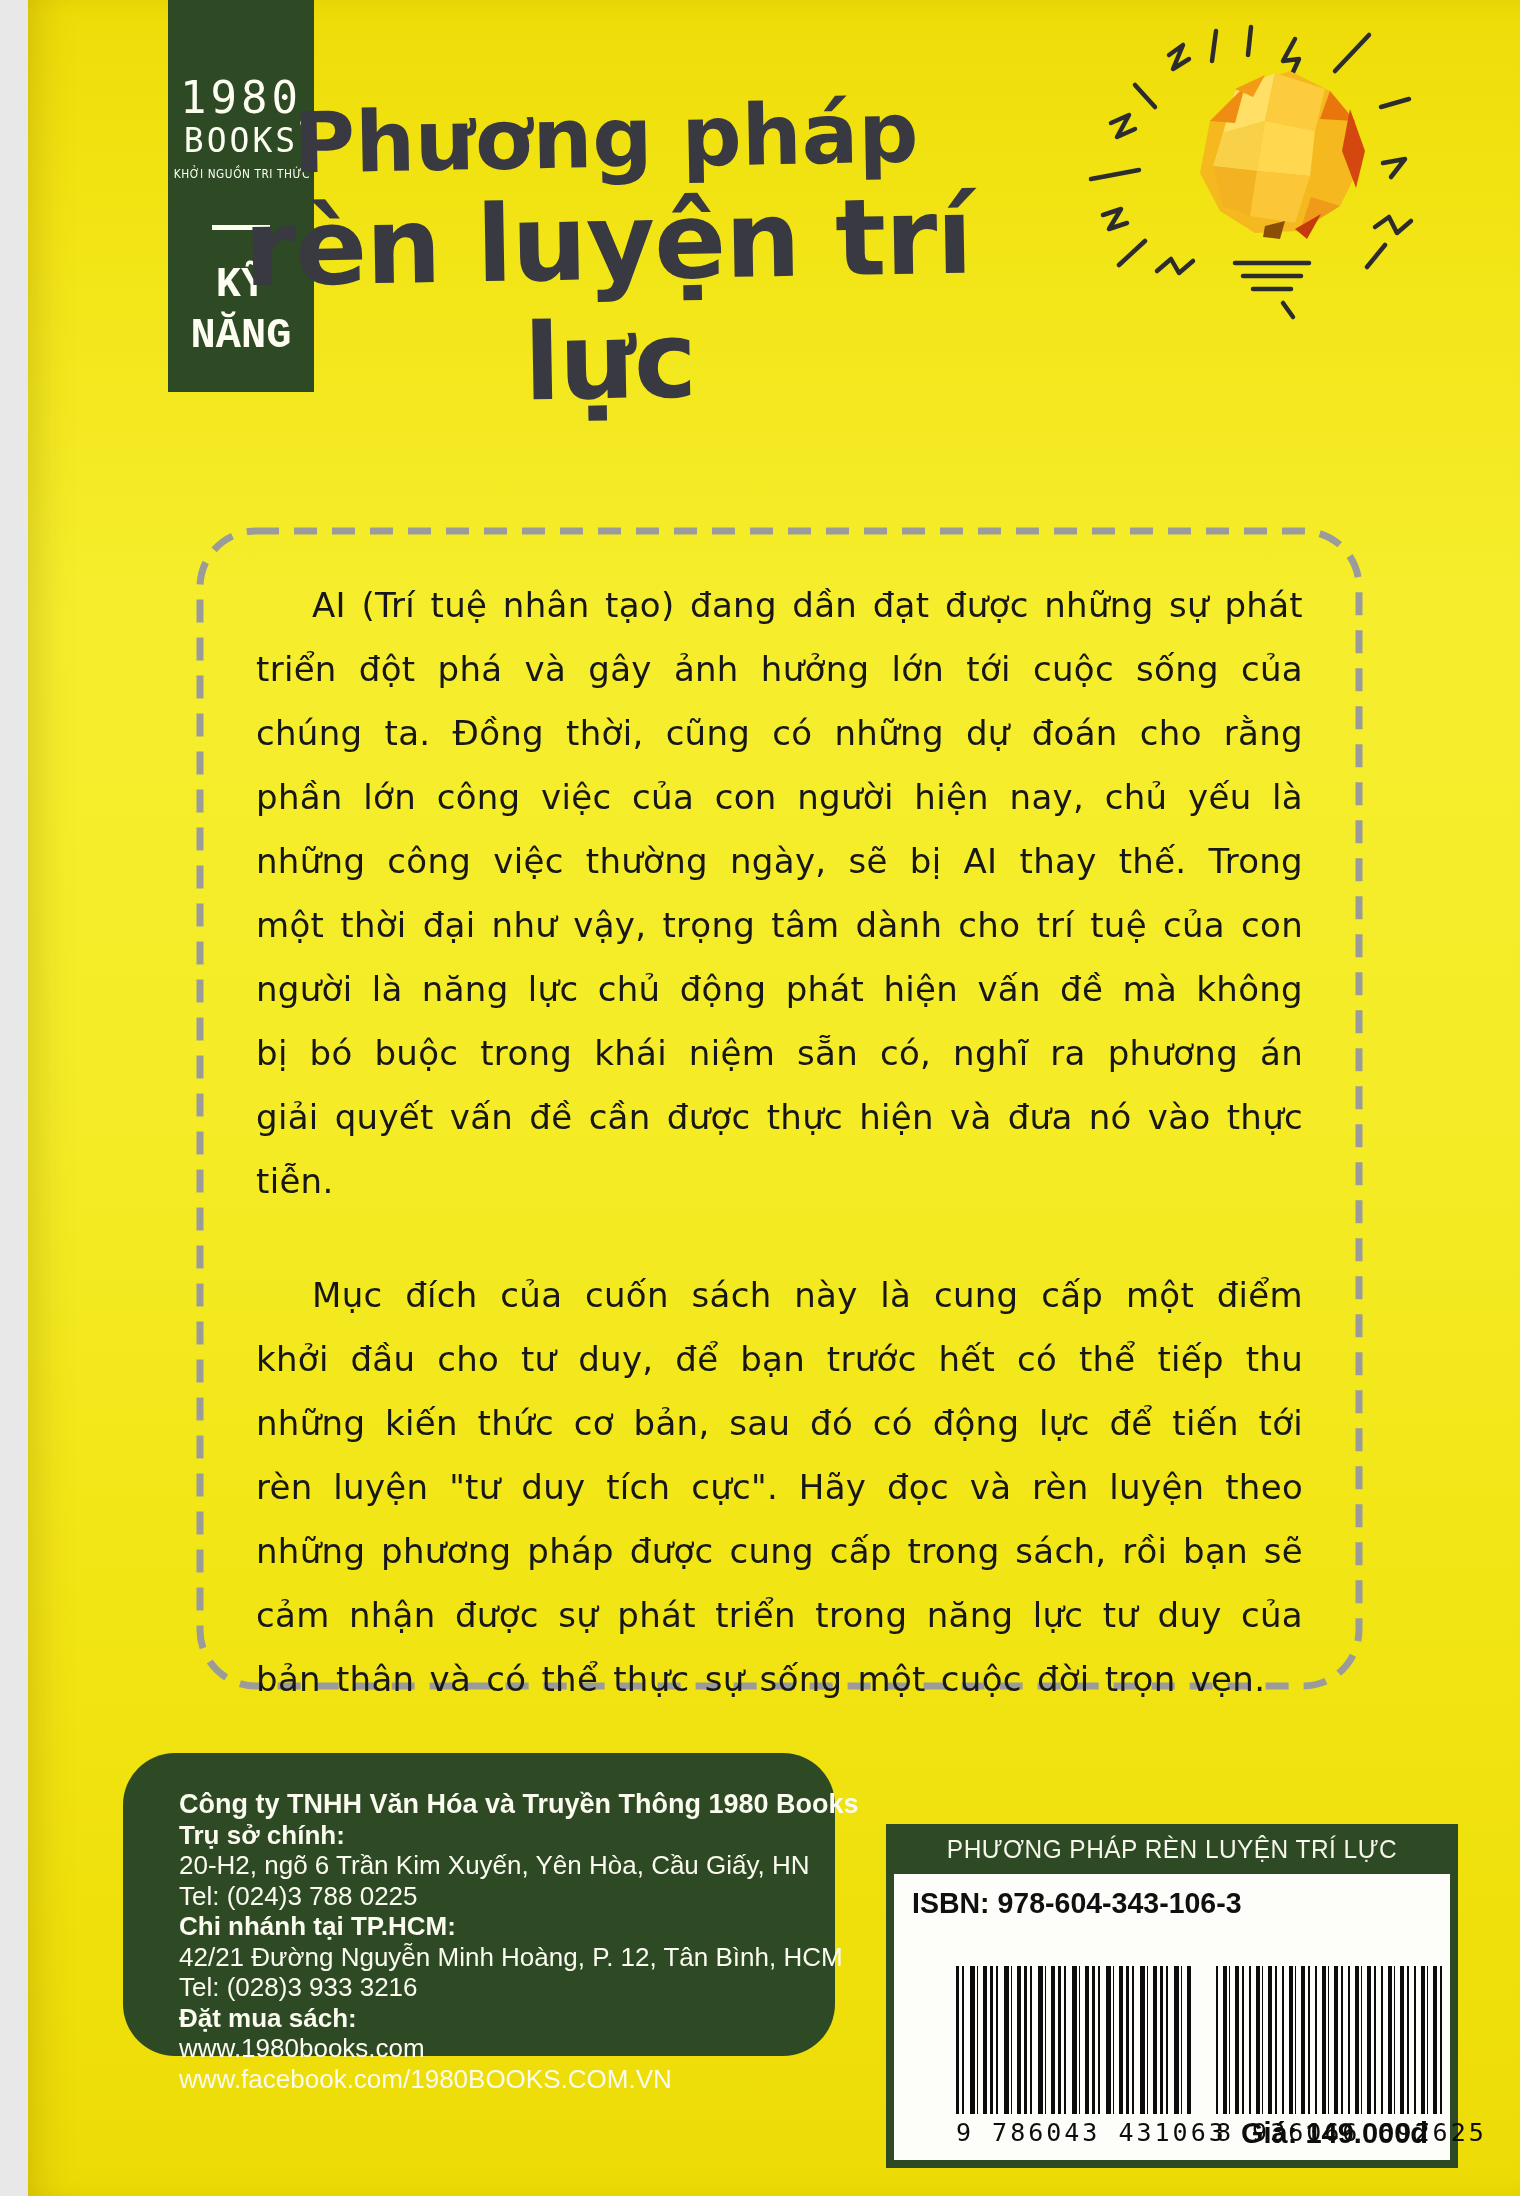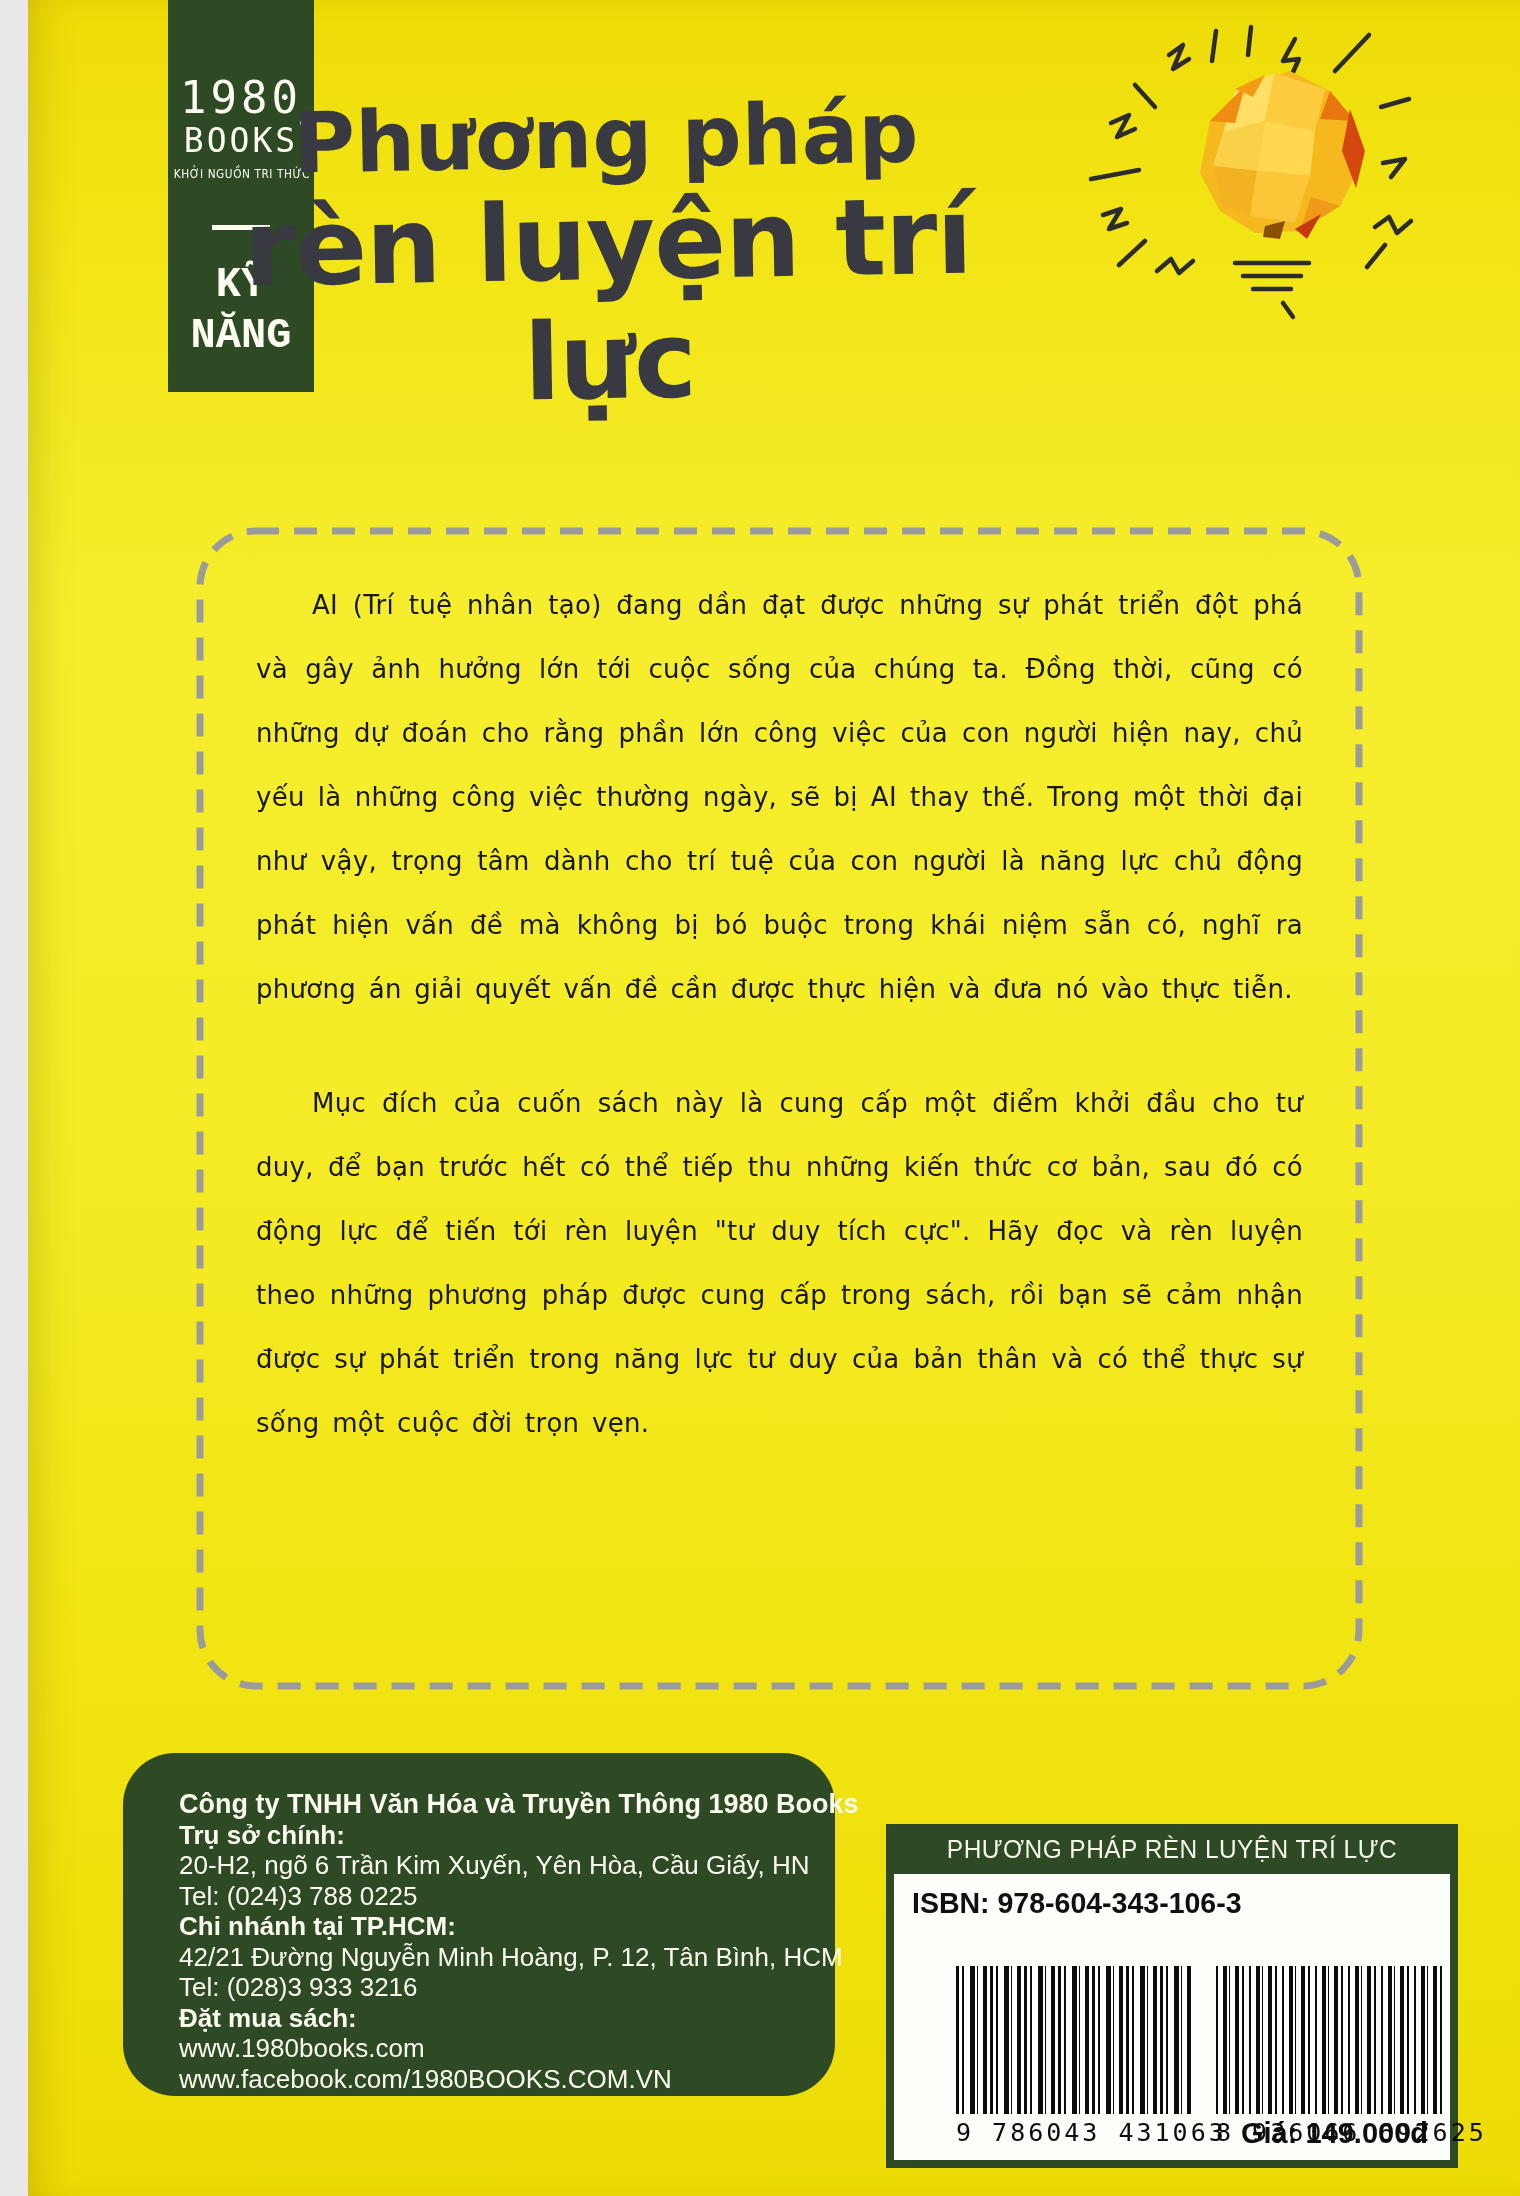--- a/index.html
+++ b/index.html
@@ -26,27 +26,27 @@
   .title-line1{font-size:84px;font-weight:800;letter-spacing:0;line-height:1.1;}
   .title-line2{font-size:106px;font-weight:800;letter-spacing:-1px;line-height:1.12;}
   
   .idea-icon{position:absolute;left:1055px;top:15px;width:350px;height:310px;}
   
   .blurb-box{position:absolute;left:168px;top:527px;width:1167px;height:1163px;}
   .blurb-border{position:absolute;left:0;top:0;width:100%;height:100%;}
   .blurb-text{
     position:absolute;left:0;top:0;width:100%;height:100%;box-sizing:border-box;
     padding:46px 60px 0 60px;color:#171717;
-    font-size:26px;line-height:64px;text-align:justify;word-spacing:4px;letter-spacing:.3px;
+    font-size:34px;line-height:64px;text-align:justify;word-spacing:4px;letter-spacing:.3px;
   }
   .blurb-text p{margin:0;text-indent:56px;}
   .blurb-text p + p{margin-top:50px;}
   
   .publisher-box{
-    position:absolute;left:95px;top:1753px;width:712px;height:343px;background:#2d4a24;border-radius:52px;
+    position:absolute;left:95px;top:1753px;width:712px;height:303px;background:#2d4a24;border-radius:52px;
     box-sizing:border-box;padding:36px 20px 0 56px;color:#fbfbef;
     font-family:"Liberation Sans",sans-serif;font-size:26px;line-height:30.5px;white-space:nowrap;
   }
   .pub-line.bold{font-weight:bold;}
   .pub-line.company{font-size:27px;}
   
   .barcode-panel{position:absolute;left:858px;top:1824px;width:572px;height:344px;background:#2d4a24;}
   .barcode-header{
     height:50px;display:flex;align-items:center;justify-content:center;color:#f6f6ea;
     font-family:"Liberation Sans",sans-serif;font-size:26px;letter-spacing:.5px;transform:scaleX(.94);white-space:nowrap;

